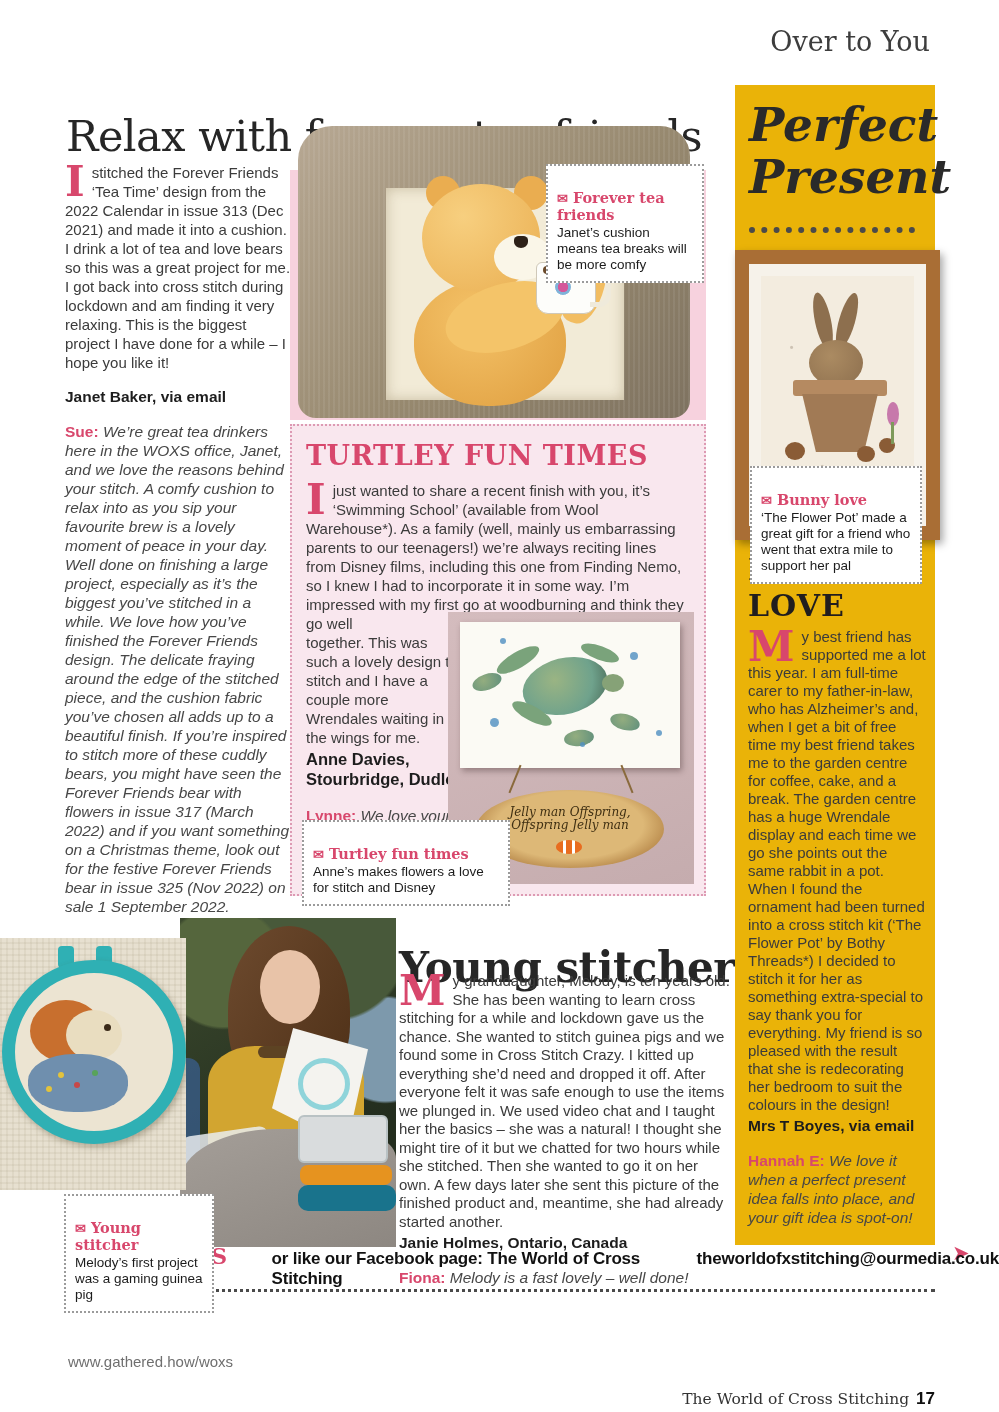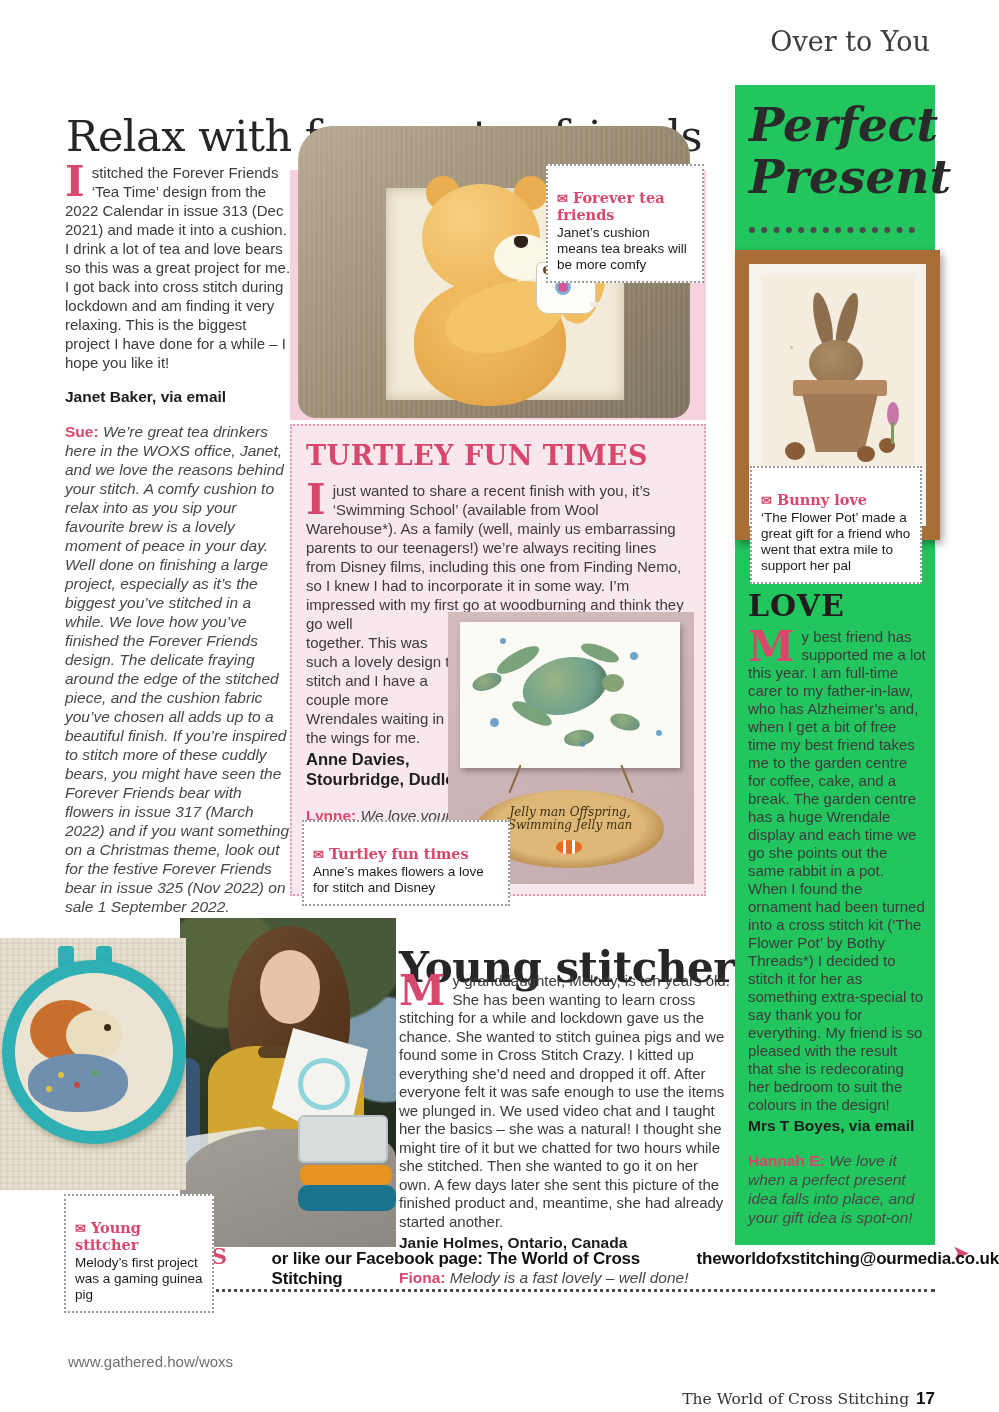--- a/index.html
+++ b/index.html
@@ -146,21 +146,21 @@
   .tab1{left:58px;} .tab2{left:96px;}
   .gp-hair{position:absolute;left:30px;top:62px;width:72px;height:62px;border-radius:50%;background:#c86f2e;}
   .gp-face{position:absolute;left:66px;top:72px;width:56px;height:50px;border-radius:50%;background:#e9ddc0;}
   .gp-eye{position:absolute;left:104px;top:86px;width:7px;height:7px;border-radius:50%;background:#3a2a18;}
   .gp-body{position:absolute;left:28px;top:116px;width:100px;height:58px;border-radius:46%;background:#6f8fae;}
   .gp-dot{position:absolute;width:6px;height:6px;border-radius:50%;}
   .d1{left:58px;top:134px;background:#e3c33c;} .d2{left:74px;top:144px;background:#c84848;}
   .d3{left:92px;top:132px;background:#58a35a;} .d4{left:46px;top:148px;background:#e3c33c;}
 
   
-  .sidebar-panel{position:absolute;left:735px;top:85px;width:200px;height:1160px;background:#22c55e;}
+  .sidebar-panel{position:absolute;left:735px;top:85px;width:200px;height:1160px;background:#eab308;}
   .script-title{position:absolute;left:14px;top:14px;font-family:"DejaVu Serif",serif;
         font-style:italic;font-weight:bold;font-size:47px;line-height:52px;color:#2a2a2a;}
   .dotrow{position:absolute;left:14px;top:142px;width:166px;border-bottom:6px dotted #4a4a4a;}
   .bunny-photo{position:absolute;left:735px;top:250px;width:205px;height:290px;z-index:6;
         background:#a96e35;box-shadow:3px 4px 8px rgba(0,0,0,.35);}
   .bunny-mat{position:absolute;left:14px;top:14px;right:14px;bottom:14px;background:#f6f2ea;}
   .bunny-art{position:absolute;left:12px;top:12px;right:12px;bottom:12px;background:#f3ecdf;
         background-image:radial-gradient(circle at 20% 30%,rgba(90,70,50,.25) 0 1px,transparent 2px),
                          radial-gradient(circle at 70% 60%,rgba(90,70,50,.25) 0 1px,transparent 2px),
                          radial-gradient(circle at 40% 80%,rgba(90,70,50,.25) 0 1px,transparent 2px);}
@@ -265,21 +265,21 @@
         <div class="speck" style="left:40px;top:16px;width:6px;height:6px;"></div>
         <div class="speck" style="left:170px;top:30px;width:8px;height:8px;"></div>
         <div class="speck" style="left:30px;top:96px;width:9px;height:9px;"></div>
         <div class="speck" style="left:120px;top:120px;width:5px;height:5px;"></div>
         <div class="speck" style="left:196px;top:108px;width:6px;height:6px;"></div>
       </div>
       <div class="t-string ts-l"></div>
       <div class="t-string ts-r"></div>
       <div class="t-sign">
         <div class="sign-line first">Jelly man Offspring,</div>
-        <div class="sign-line">Swimming Jelly man</div>
+        <div class="sign-line">Offspring Jelly man</div>
         <div class="clownfish"></div>
       </div>
     </div>
   </div>
 
   <div class="caption-box" style="left:302px;top:820px;width:208px;">
     <div class="cap-title"><span class="cap-env"></span><span>Turtley fun times</span></div>
     <div class="cap-text">Anne’s makes flowers a love for stitch and Disney</div>
   </div>
 

